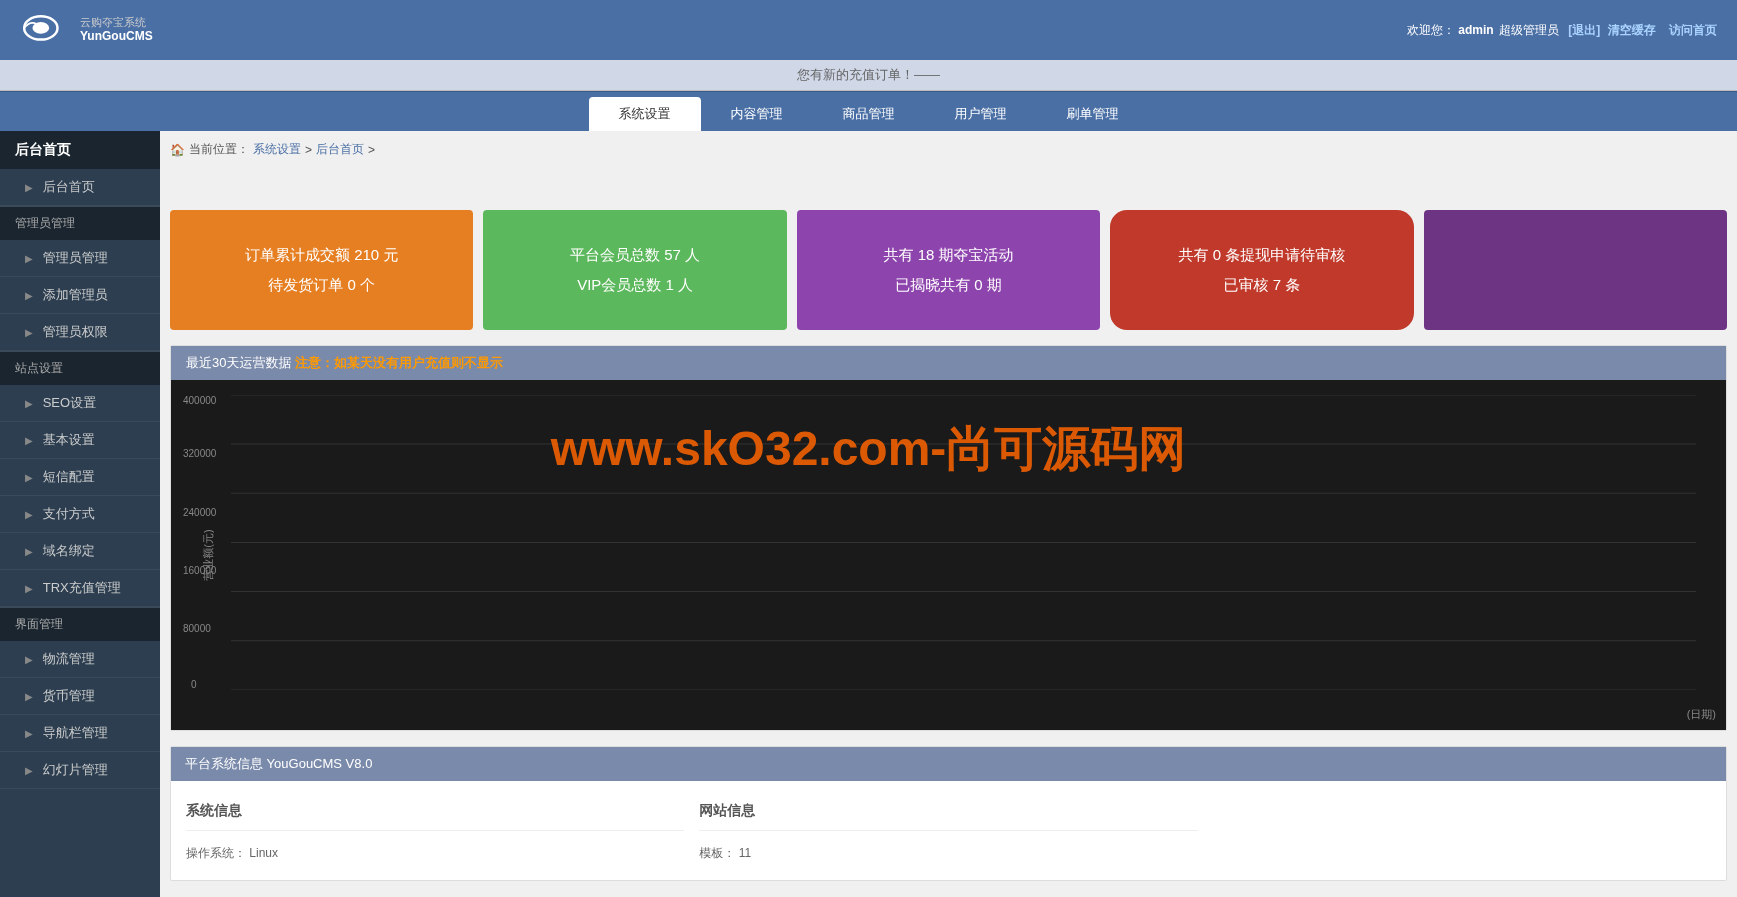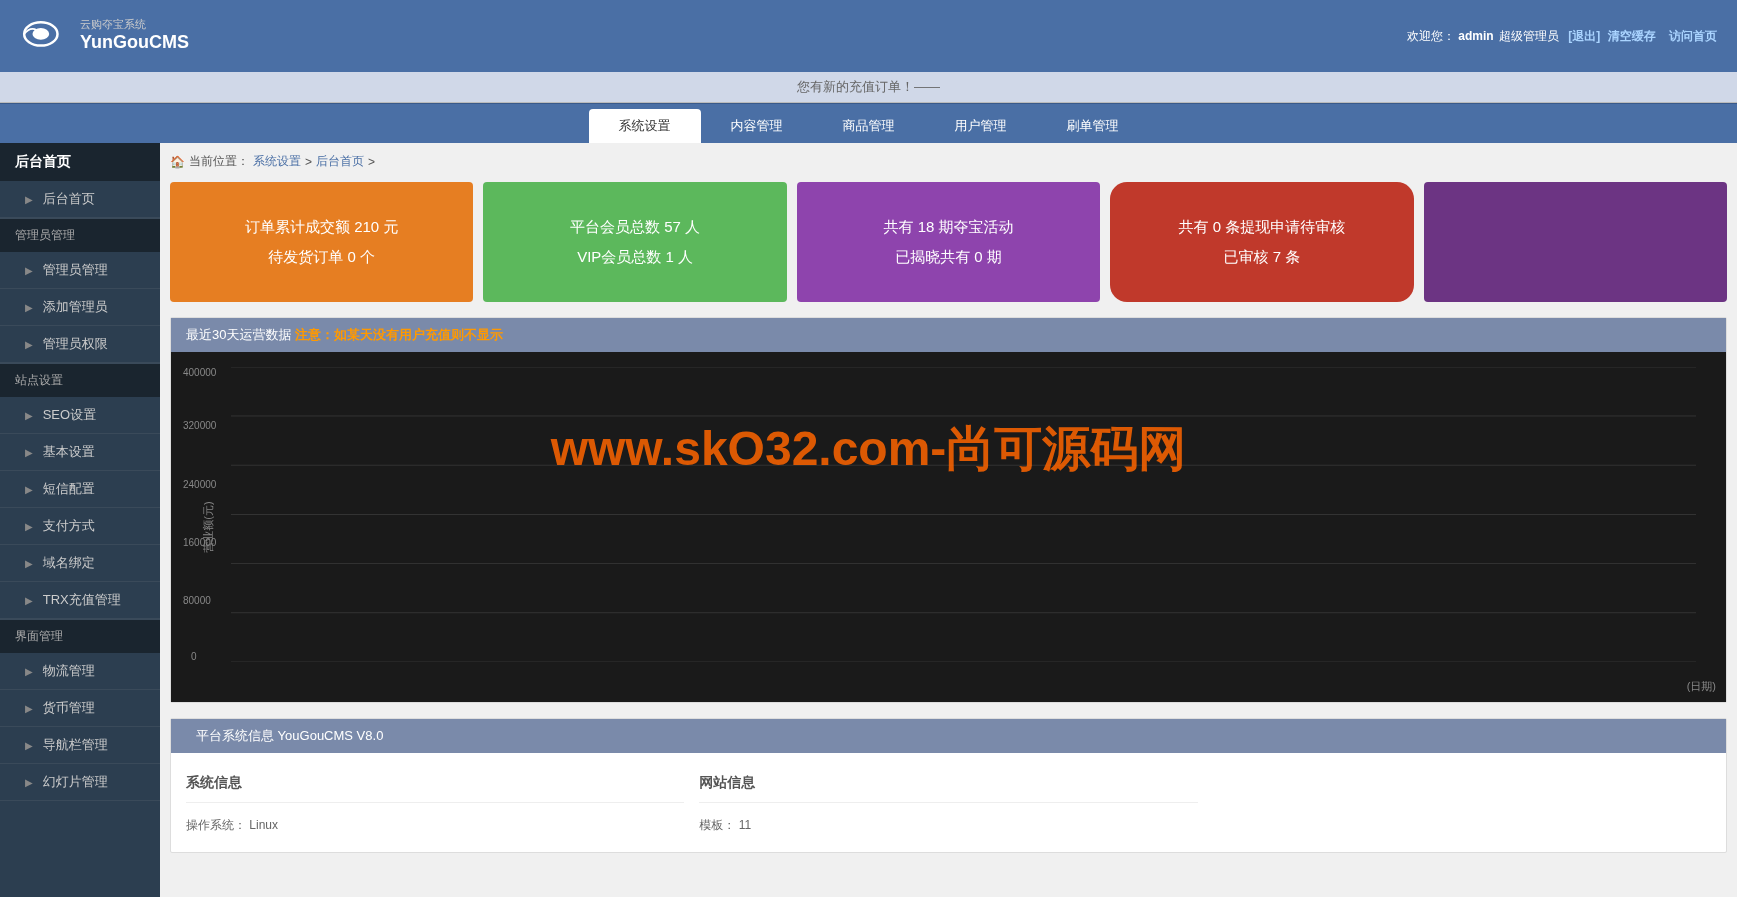--- a/index.html
+++ b/index.html
@@ -1,19 +1,19 @@
 <!DOCTYPE html>
 <html><head>
   <meta charset="utf-8">
   <style>
     * { margin: 0; padding: 0; box-sizing: border-box; }
     body { font-family: "Microsoft YaHei", Arial, sans-serif; font-size: 13px; background: #f0f0f0; }
 
     
-    .header { background: #4a6fa5; height: 72px; display: flex; align-items: center; padding: 0 20px; justify-content: space-between; }
+    .header { background: #4a6fa5; height: 60px; display: flex; align-items: center; padding: 0 20px; justify-content: space-between; }
     .logo-area { display: flex; align-items: center; gap: 10px; }
     .logo-icon { width: 50px; height: 40px; }
     .logo-text { color: white; font-size: 14px; line-height: 1.3; }
     .header-right { color: white; font-size: 12px; }
     .header-right a { color: #aad4ff; text-decoration: none; font-weight: bold; }
 
     
     .navbar { background: #4a6fa5; display: flex; justify-content: center; padding: 5px 0 0 0; border-top: 1px solid #3a5a8a; }
     .nav-tab { color: white; padding: 8px 30px; cursor: pointer; font-size: 13px; border-radius: 4px 4px 0 0; text-align: center; }
     .nav-tab.active { background: #fff; color: #333; }
@@ -33,37 +33,37 @@
 
     
     .content { flex: 1; background: #f0f0f0; padding: 10px; }
 
     
     .breadcrumb { color: #555; font-size: 12px; margin-bottom: 12px; display: flex; align-items: center; gap: 4px; }
     .breadcrumb a { color: #4a6fa5; text-decoration: none; }
 
     
     .stats-row { display: flex; gap: 10px; margin-bottom: 15px; }
-    .stat-card { flex: 1; border-radius: 4px; padding: 30px 20px; color: white; text-align: center; font-size: 15px; line-height: 2; }
+    .stat-card { flex: 1; border-radius: 4px; padding: 30px 20px; color: white; text-align: center; font-size: 15px; line-height: 2; margin-top: 40px; }
     .stat-card.orange { background: #e67e22; }
     .stat-card.green { background: #5cb85c; }
     .stat-card.purple { background: #8e44ad; }
     .stat-card.red { background: #c0392b; border-radius: 17px; }
     .stat-card.dark-purple { background: #6c3483; }
 
     
     .chart-section { background: white; border: 1px solid #ddd; margin-bottom: 15px; border-radius: 2px; }
     .chart-header { background: #7a8aaa; color: white; padding: 8px 15px; font-size: 13px; }
     .chart-header .note { color: #ff9900; font-weight: bold; }
     .chart-body { background: #1a1a1a; padding: 10px; height: 350px; position: relative; }
     .chart-y-label { position: absolute; left: 12px; top: 50%; transform: translateY(-50%) rotate(-90deg); color: #888; font-size: 11px; white-space: nowrap; }
 
     
     .platform-section { background: white; border: 1px solid #ddd; border-radius: 2px; }
-    .platform-header { background: #7a8aaa; color: white; padding: 8px 25px; font-size: 13px; }
+    .platform-header { background: #7a8aaa; color: white; padding: 8px 14px; font-size: 13px; }
     .platform-body { padding: 15px; }
     .platform-subtitle { font-size: 14px; color: #555; font-weight: bold; margin-bottom: 10px; border-bottom: 1px solid #eee; padding-bottom: 6px; }
     .platform-grid { display: grid; grid-template-columns: 1fr 1fr 1fr; gap: 15px; }
     .platform-col { font-size: 12px; color: #666; line-height: 2; }
 
     
     .watermark { position: fixed; top: 0; left: 0; right: 0; bottom: 0; pointer-events: none; display: flex; align-items: center; justify-content: center; z-index: 9999; }
     .watermark-text { color: #ff6600; font-size: 48px; font-weight: bold; opacity: 0.85; transform: rotate(0deg); font-family: Arial, sans-serif; }
   </style>
 </head>
@@ -71,21 +71,21 @@
 
 <div class="header">
   <div class="logo-area">
     <svg class="logo-icon" viewBox="0 0 60 45">
       <ellipse cx="25" cy="20" rx="20" ry="14" fill="none" stroke="white" stroke-width="3"></ellipse>
       <ellipse cx="25" cy="20" rx="10" ry="7" fill="white"></ellipse>
       <path d="M5 20 Q15 8 25 20" fill="none" stroke="white" stroke-width="2"></path>
     </svg>
     <div class="logo-text">
       <div style="font-size:11px; color:#ccc;">云购夺宝系统</div>
-      <div style="font-size:18px; font-weight:bold; color:white;">YunGouCMS</div>
+      <div style="font-size:12px; font-weight:bold; color:white;">YunGouCMS</div>
     </div>
   </div>
   <div class="header-right">
     <span>欢迎您：</span>
     <span style="color:white;font-weight:bold;">admin</span>
     <span style="margin-left:2px;">超级管理员</span>
     <a href="#" style="margin-left:6px;">[退出]</a>
     <a href="#" style="margin-left:4px;">清空缓存</a>
     <a href="#" style="margin-left:10px;">访问首页</a>
   </div>

